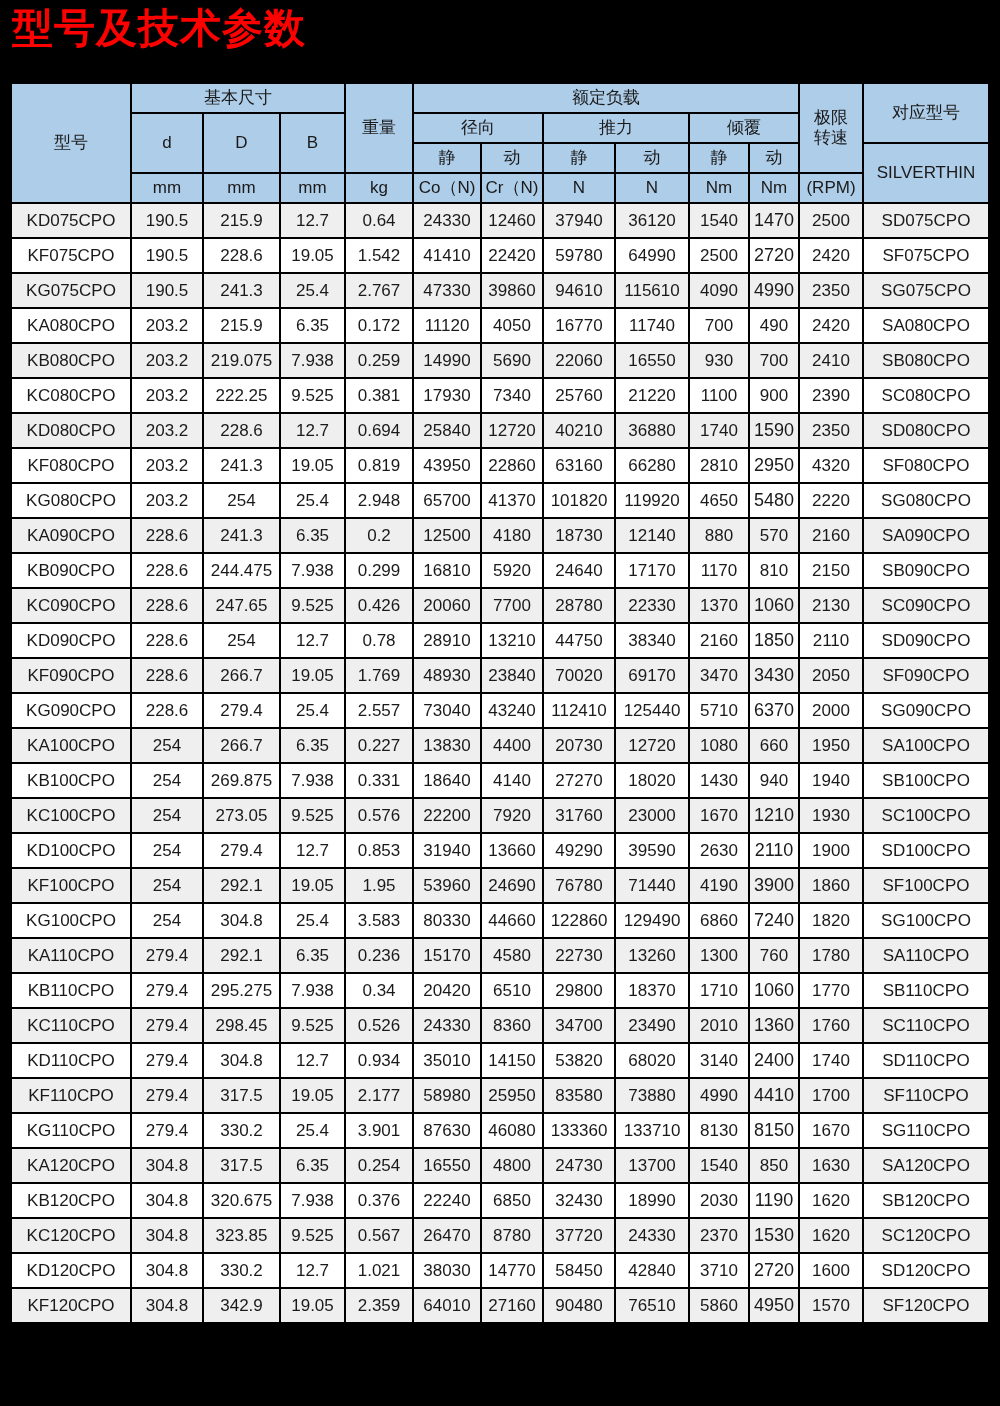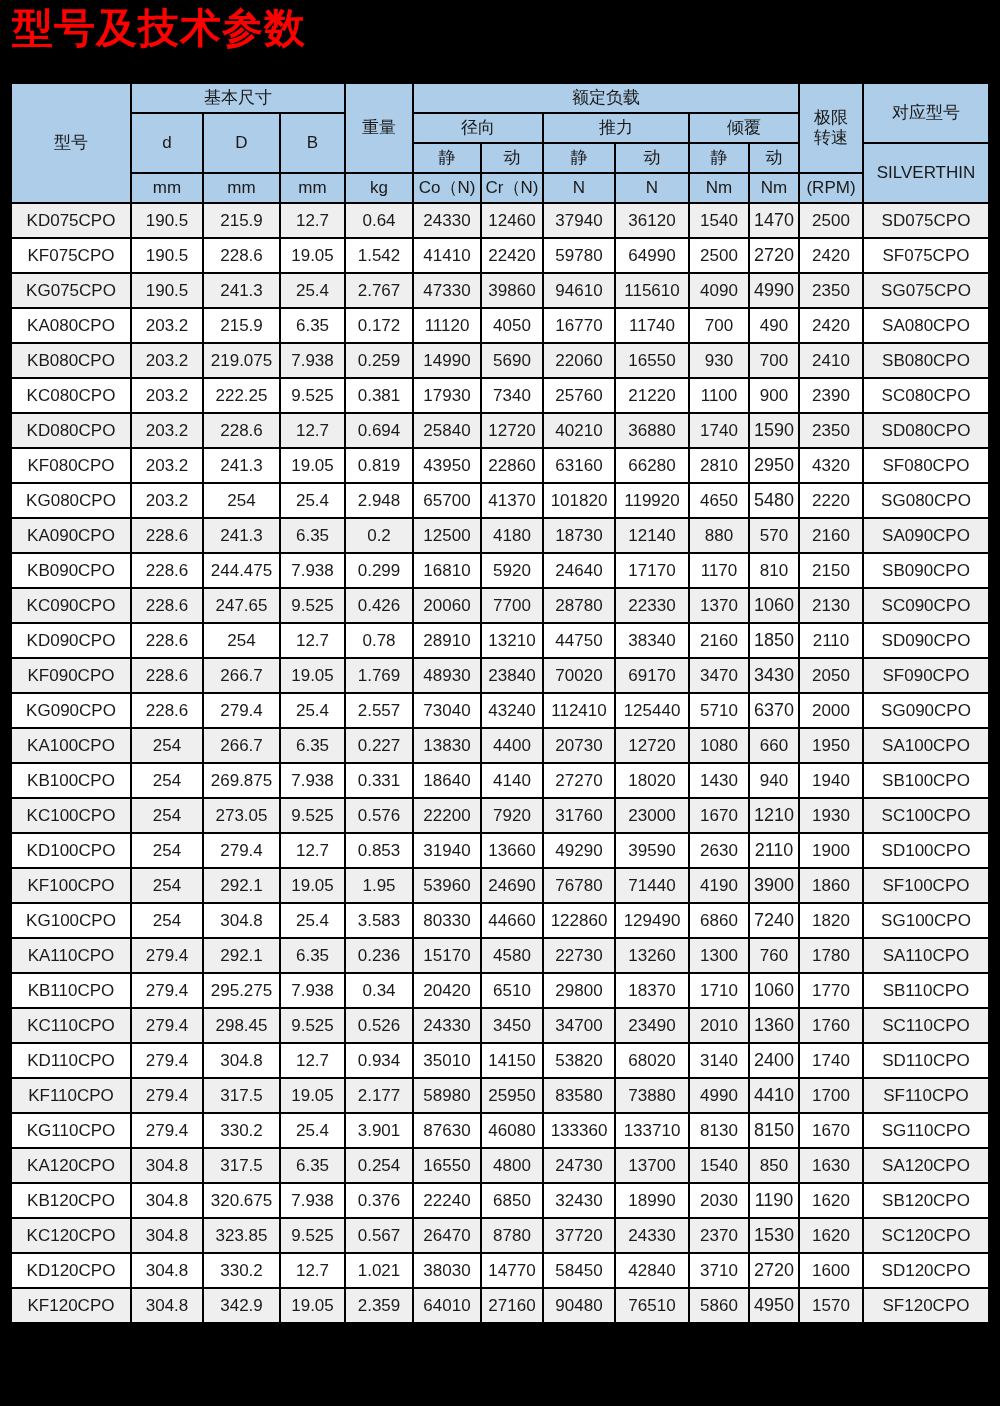--- a/index.html
+++ b/index.html
@@ -479,21 +479,21 @@
           <td>1770</td>
           <td>SB110CPO</td>
         </tr>
         <tr class="stripe">
           <td>KC110CPO</td>
           <td>279.4</td>
           <td>298.45</td>
           <td>9.525</td>
           <td>0.526</td>
           <td>24330</td>
-          <td>3450</td>
+          <td>8360</td>
           <td>34700</td>
           <td>23490</td>
           <td>2010</td>
           <td class="shrink">1360</td>
           <td>1760</td>
           <td>SC110CPO</td>
         </tr>
         <tr>
           <td>KD110CPO</td>
           <td>279.4</td>

